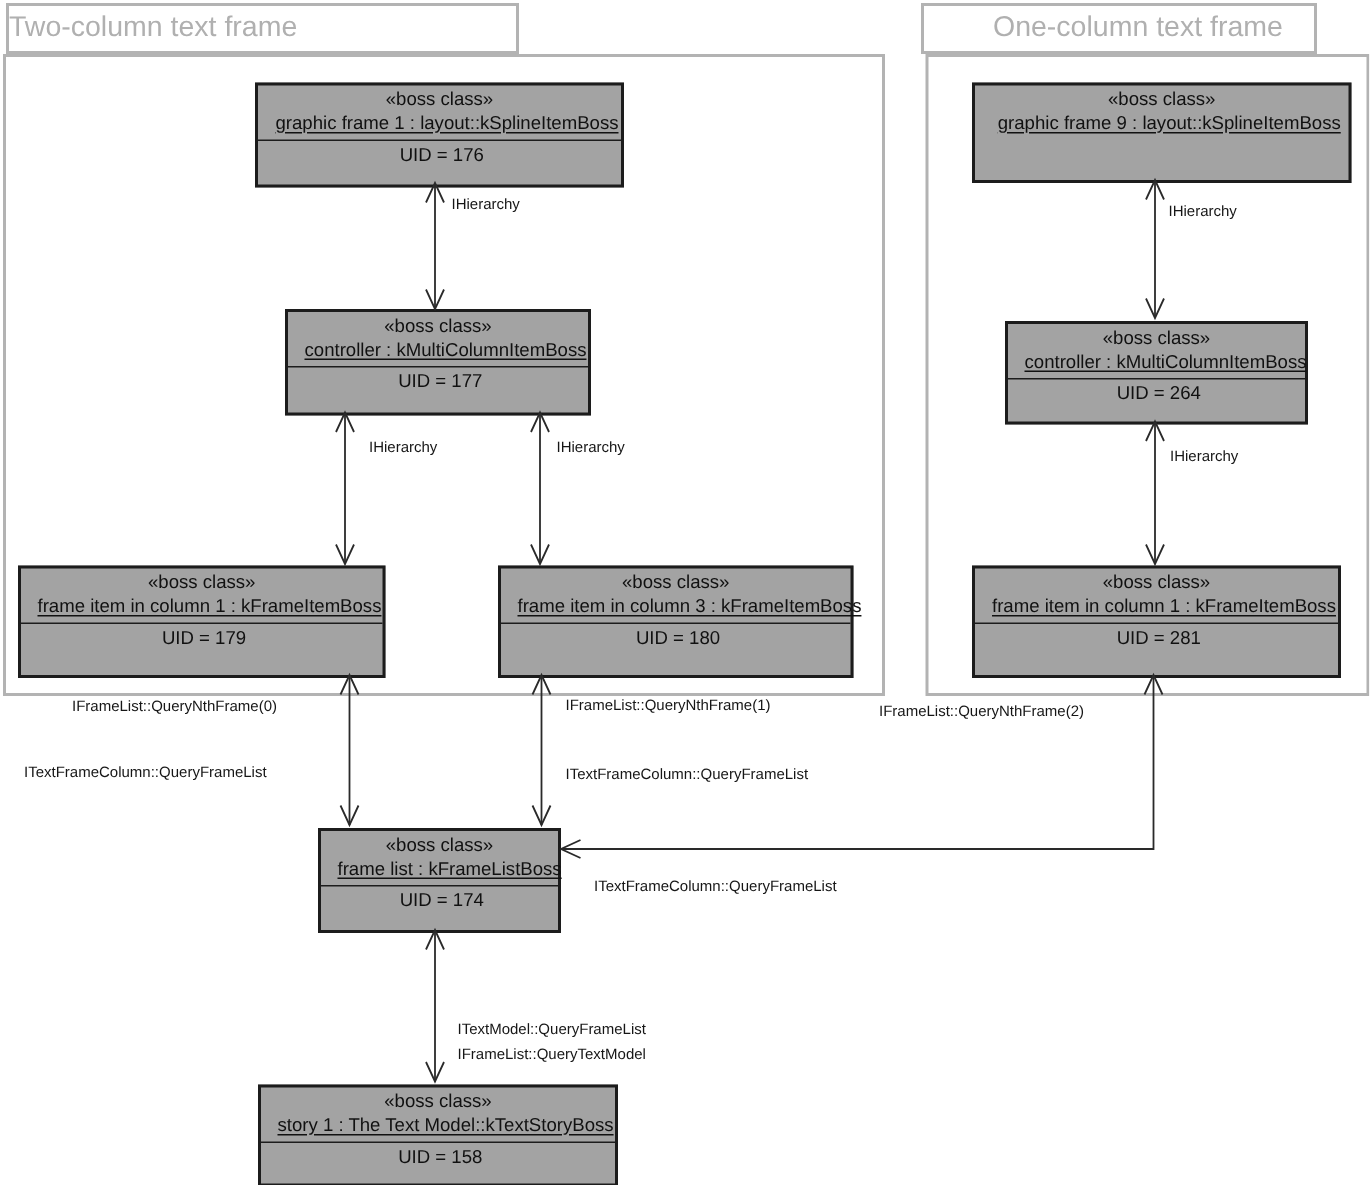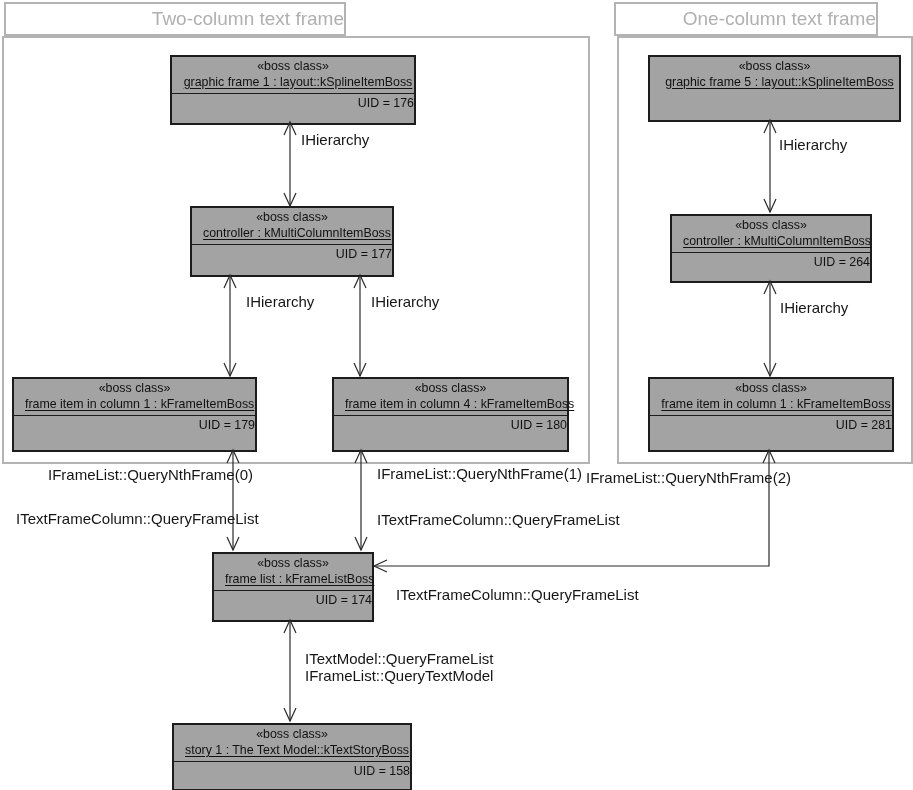--- a/index.html
+++ b/index.html
@@ -3,38 +3,38 @@
 <meta charset="utf-8">
 <style>
   html,body { margin:0; padding:0; background:#ffffff; }
   .canvas {
     position:relative; width:913px; height:790px; overflow:hidden;
     background:#ffffff; font-family:"Liberation Sans", sans-serif; color:#111;
   }
   .group-frame { position:absolute; border:2px solid #b3b3b3; background:transparent; }
   .group-tab {
     position:absolute; border:2px solid #b3b3b3; background:#ffffff;
-    color:#b0b0b0; font-size:19px; display:flex; align-items:center; justify-content:flex-end;
+    color:#b0b0b0; font-size:19px; display:flex; align-items:center; justify-content:flex-start;
     white-space:nowrap; z-index:2;
   }
   .uml-box {
     position:absolute; border:2px solid #1c1c1c; background:#a3a3a3;
     display:flex; flex-direction:column; z-index:3; font-size:12.4px; line-height:1.25;
   }
   .uml-box .stereo { text-align:center; padding-top:2px; white-space:nowrap; }
   .uml-box .cname  {
     text-align:center; white-space:nowrap; padding:0 1px 3px 11px;
     text-decoration:underline; text-underline-offset:2px;
   }
   .uml-box .uid {
-    border-top:1.5px solid #1c1c1c; flex:1; text-align:right;
+    border-top:1.5px solid #1c1c1c; flex:1; text-align:center;
     padding:2px 0 0 3px; white-space:nowrap;
   }
-  .edge-label { position:absolute; font-size:15px; white-space:nowrap; z-index:4; color:#161616; }
-  .edge-label.two-line { line-height:17px; }
+  .edge-label { position:absolute; font-size:10px; white-space:nowrap; z-index:4; color:#161616; }
+  .edge-label.two-line { line-height:17px;margin-top:28px; }
   svg.connectors { position:absolute; left:0; top:0; z-index:5; pointer-events:none; }
   svg.connectors * { stroke:#2a2a2a; stroke-width:1.2; fill:none; }
 </style>
 </head>
 <body>
 
 <div class="canvas">
 
   <div class="group-frame" style="left:2px; top:36px; width:584px; height:424px;"></div>
   <div class="group-frame" style="left:617px; top:36px; width:292px; height:424px;"></div>
@@ -59,27 +59,27 @@
   </div>
 
   <div class="uml-box" style="left:12px; top:377px; width:241px; height:71px;">
     <div class="stereo">«boss class»</div>
     <div class="cname">frame item in column 1 : kFrameItemBoss</div>
     <div class="uid">UID = 179</div>
   </div>
 
   <div class="uml-box" style="left:332px; top:377px; width:233px; height:71px;">
     <div class="stereo">«boss class»</div>
-    <div class="cname">frame item in column 4 : kFrameItemBoss</div>
+    <div class="cname">frame item in column 3 : kFrameItemBoss</div>
     <div class="uid">UID = 180</div>
   </div>
 
   <div class="uml-box" style="left:648px; top:55px; width:249px; height:63px;">
     <div class="stereo">«boss class»</div>
-    <div class="cname">graphic frame 5 : layout::kSplineItemBoss</div>
+    <div class="cname">graphic frame 9 : layout::kSplineItemBoss</div>
   </div>
 
   <div class="uml-box" style="left:670px; top:214px; width:198px; height:65px;">
     <div class="stereo">«boss class»</div>
     <div class="cname">controller : kMultiColumnItemBoss</div>
     <div class="uid">UID = 264</div>
   </div>
 
   <div class="uml-box" style="left:648px; top:377px; width:242px; height:71px;">
     <div class="stereo">«boss class»</div>

